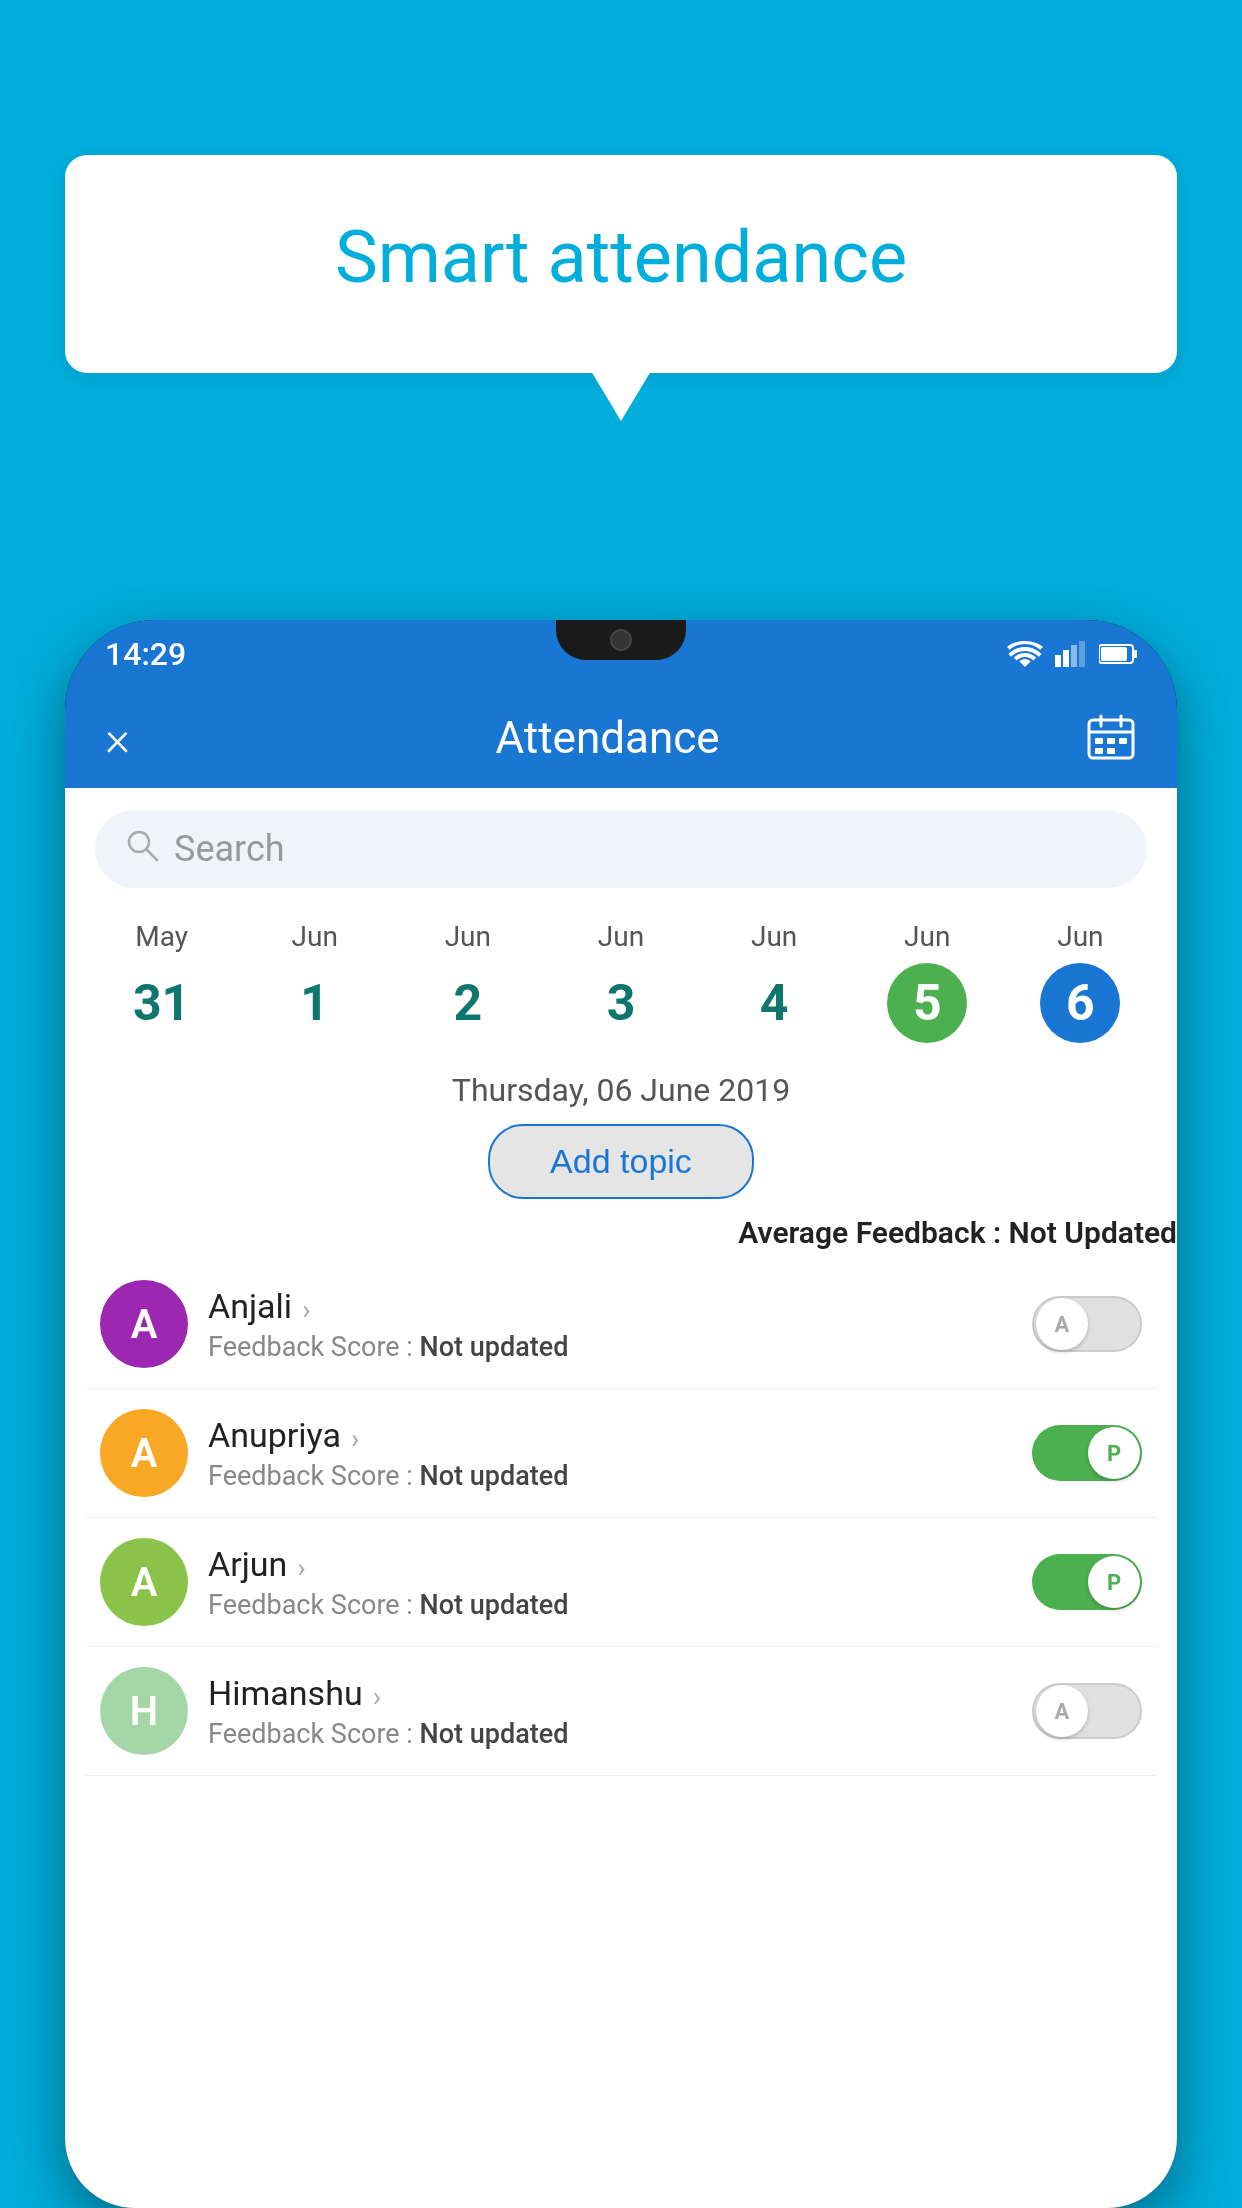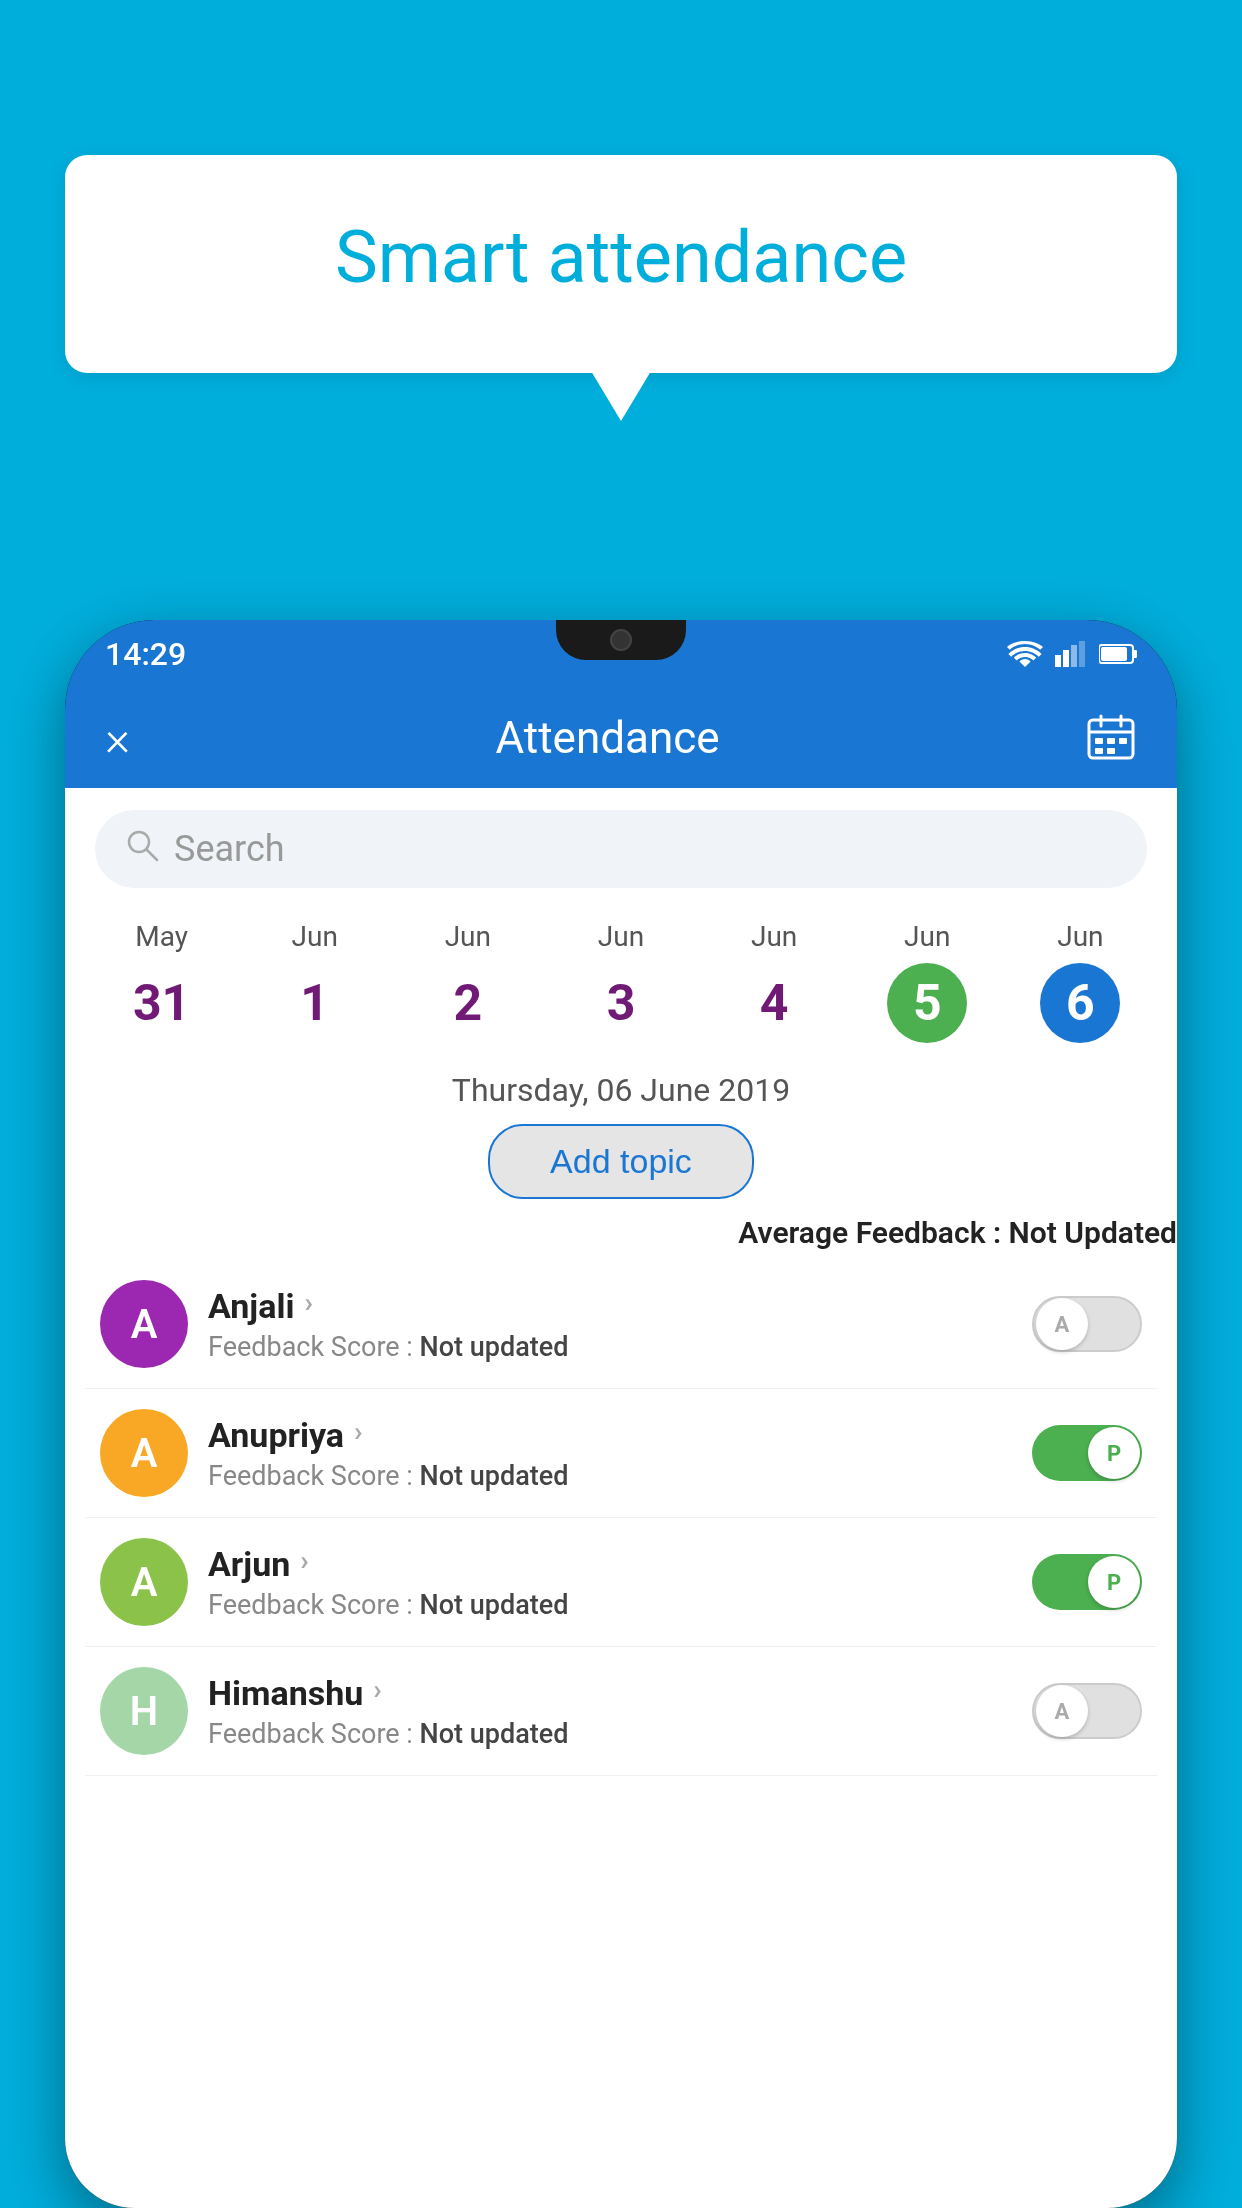--- a/index.html
+++ b/index.html
@@ -188,21 +188,21 @@
 
     .cal-month {
       font-size: 28px;
       color: #555;
       font-weight: 400;
     }
 
     .cal-date {
       font-size: 50px;
       font-weight: 700;
-      color: #701a75;
+      color: #0f766e;
       width: 80px;
       height: 80px;
       display: flex;
       align-items: center;
       justify-content: center;
       border-radius: 50%;
     }
 
     .cal-date.today {
       background: #4CAF50;
@@ -274,24 +274,24 @@
       color: white;
       flex-shrink: 0;
     }
 
     .student-info {
       flex: 1;
     }
 
     .student-name {
       font-size: 34px;
-      font-weight: 700;
+      font-weight: 400;
       color: #222;
       display: flex;
-      align-items: flex-start;
+      align-items: flex-end;
       gap: 10px;
     }
 
     .chevron {
       color: #aaa;
       font-size: 28px;
     }
 
     .student-feedback {
       font-size: 27px;

